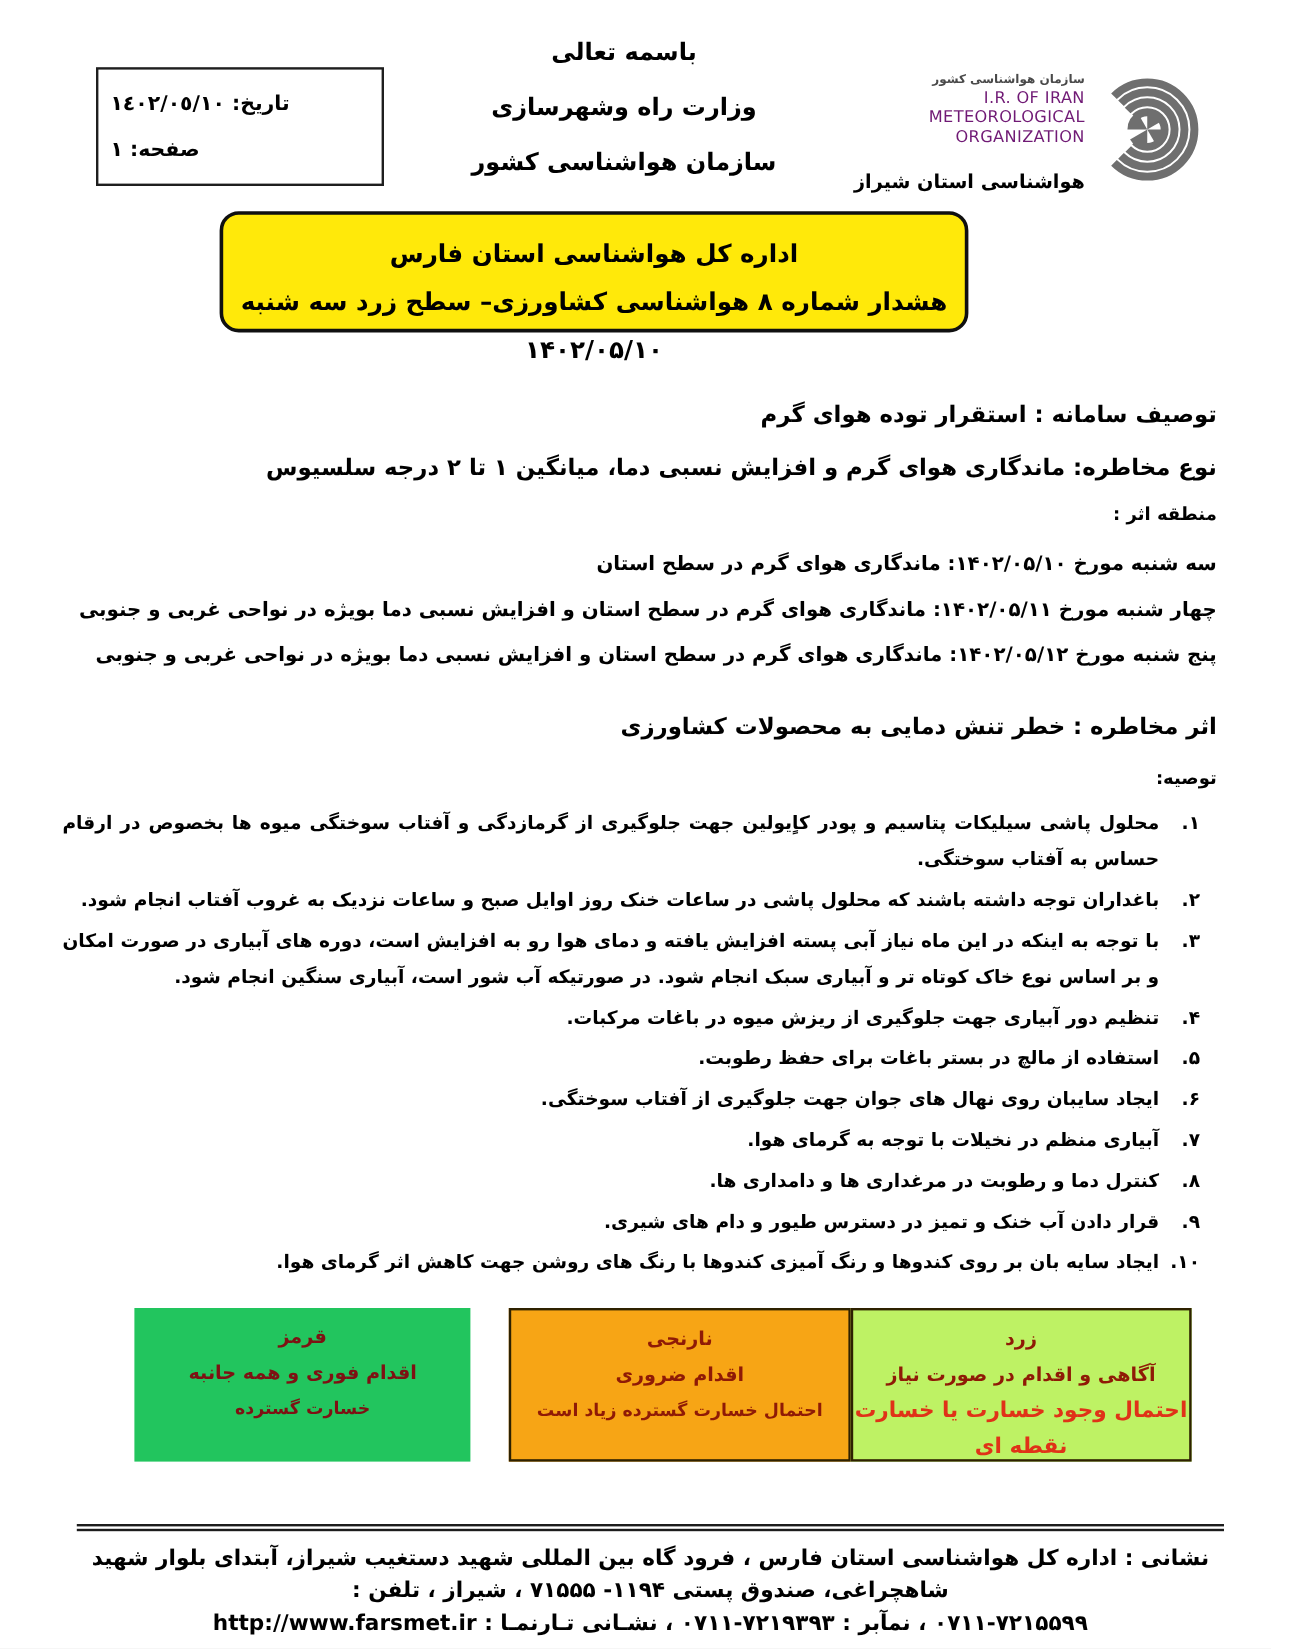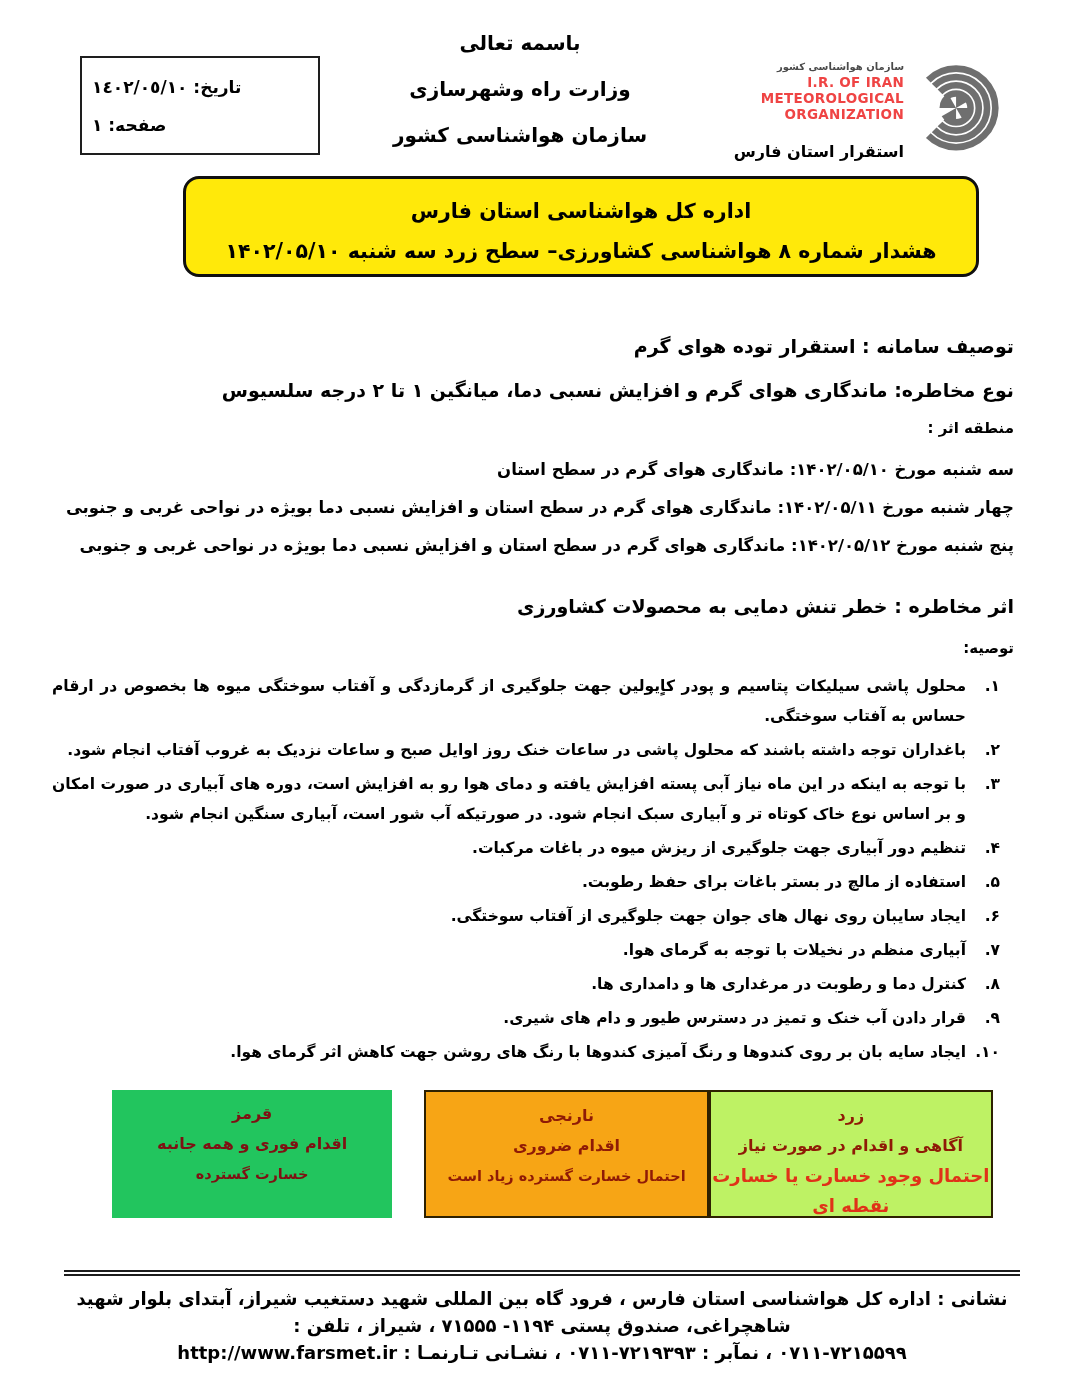--- a/index.html
+++ b/index.html
@@ -22,30 +22,30 @@
   .logo-block{position:absolute;left:770px;top:38px;width:246px;height:140px;}
   .logo-spiral{position:absolute;left:122px;top:10px;width:124px;height:124px;}
   .logo-text{
     position:absolute;right:112px;top:22px;text-align:right;direction:ltr;
   }
   .logo-text .fa-small{
     font-size:10px;font-weight:bold;color:#4a4a4a;direction:rtl;
     display:block;line-height:14px;white-space:nowrap;
   }
   .logo-text .en{
-    display:block;font-size:13.5px;font-weight:bold;color:#ef4444;
+    display:block;font-size:13.5px;font-weight:normal;color:#701a75;
     line-height:16px;letter-spacing:.3px;white-space:nowrap;
   }
   .logo-province{
     position:absolute;right:112px;top:104px;font-weight:bold;font-size:16px;
     white-space:nowrap;
   }
   
   .banner{
-    position:absolute;left:183px;top:176px;width:796px;height:101px;
+    position:absolute;left:183px;top:176px;width:624px;height:101px;
     box-sizing:border-box;background:#ffe90a;border:3px solid #101010;
     border-radius:16px;text-align:center;font-weight:bold;font-size:20.5px;
     padding-top:12px;line-height:40px;
   }
   
   .body-block{position:absolute;right:66px;left:52px;top:296px;text-align:right;margin-top:39px;}
   .sec-title{font-size:19px;font-weight:bold;margin:0 0 22px 0;}
   .sec-title.tight{margin-bottom:18px;}
   .sub-label{font-size:15px;font-weight:bold;margin:0 0 14px 0;}
   .forecast-line{font-size:16.5px;font-weight:bold;line-height:38px;margin:0;}
@@ -102,21 +102,21 @@
         <path d="M62 58 L62 42 A16 16 0 0 1 75.9 50 Z" transform="rotate(180 62 58)"></path>
         <path d="M62 58 L62 42 A16 16 0 0 1 75.9 50 Z" transform="rotate(270 62 58)"></path>
       </g>
     </svg>
     <div class="logo-text">
       <span class="fa-small">سازمان هواشناسی کشور</span>
       <span class="en">I.R. OF IRAN</span>
       <span class="en">METEOROLOGICAL</span>
       <span class="en">ORGANIZATION</span>
     </div>
-    <div class="logo-province">استقرار استان فارس</div>
+    <div class="logo-province">هواشناسی استان شیراز</div>
   </div>
 
   <div class="banner">
     <div>اداره کل هواشناسی استان فارس</div>
     <div>هشدار شماره ۸ هواشناسی کشاورزی– سطح زرد سه شنبه ۱۴۰۲/۰۵/۱۰</div>
   </div>
 
   <div class="body-block">
     <p class="sec-title">توصیف سامانه : استقرار توده هوای گرم</p>
     <p class="sec-title tight">نوع مخاطره: ماندگاری هوای گرم و افزایش نسبی دما، میانگین ۱ تا ۲ درجه سلسیوس</p>

